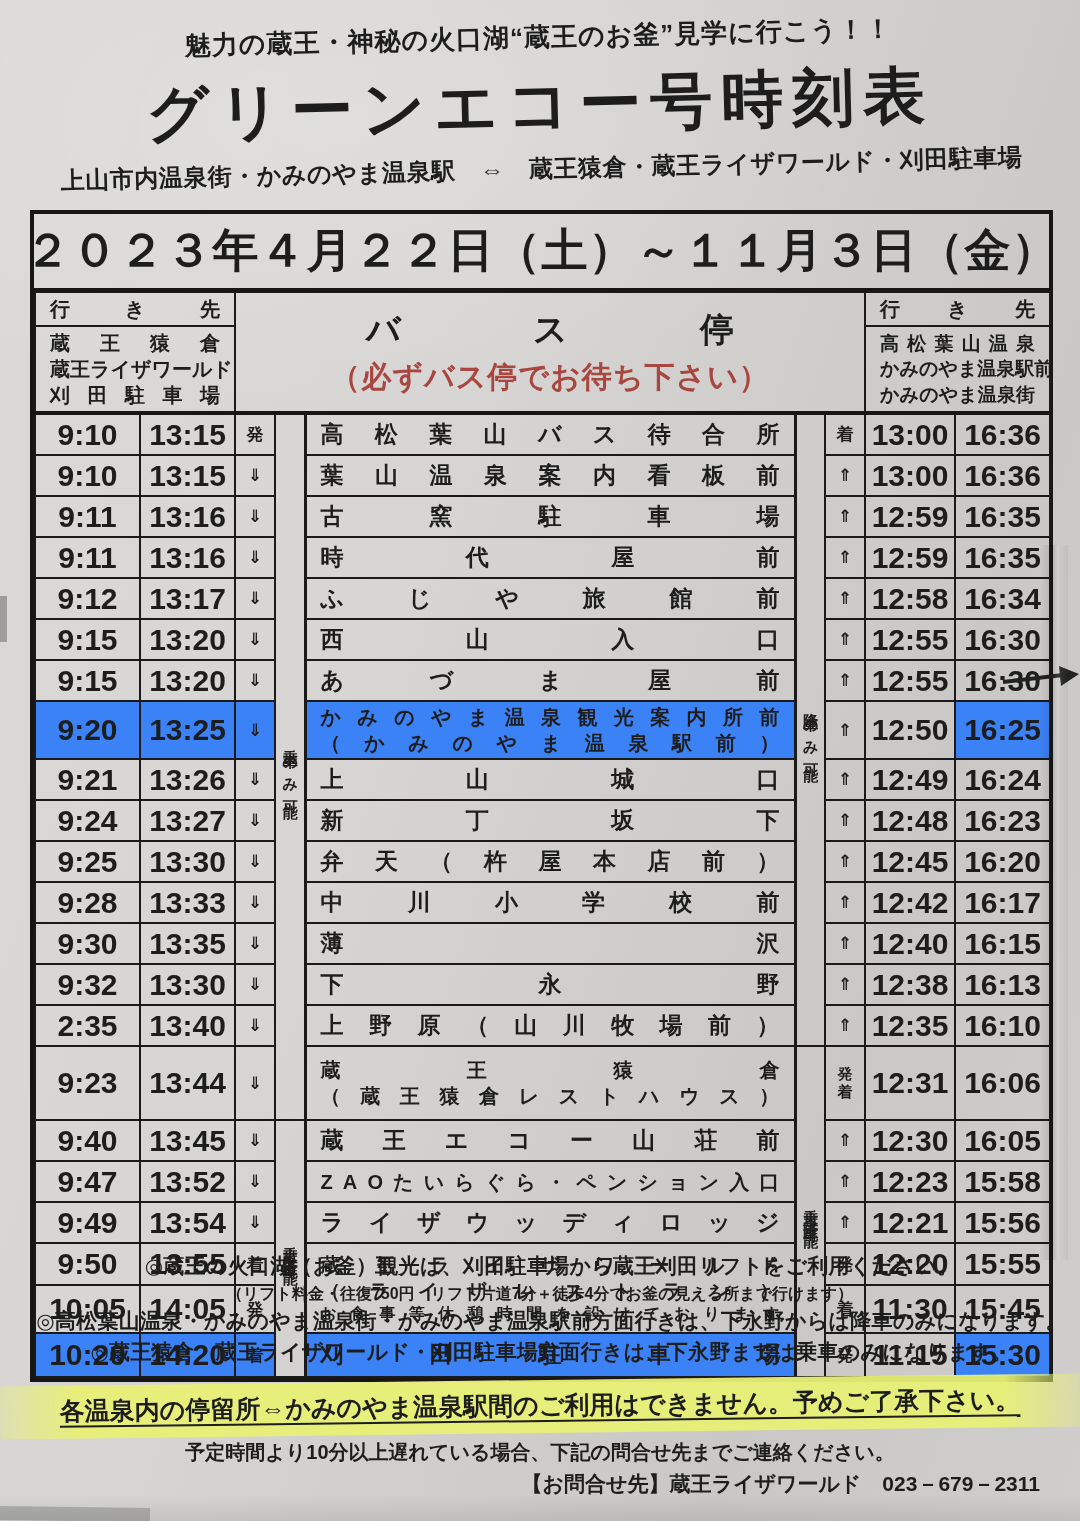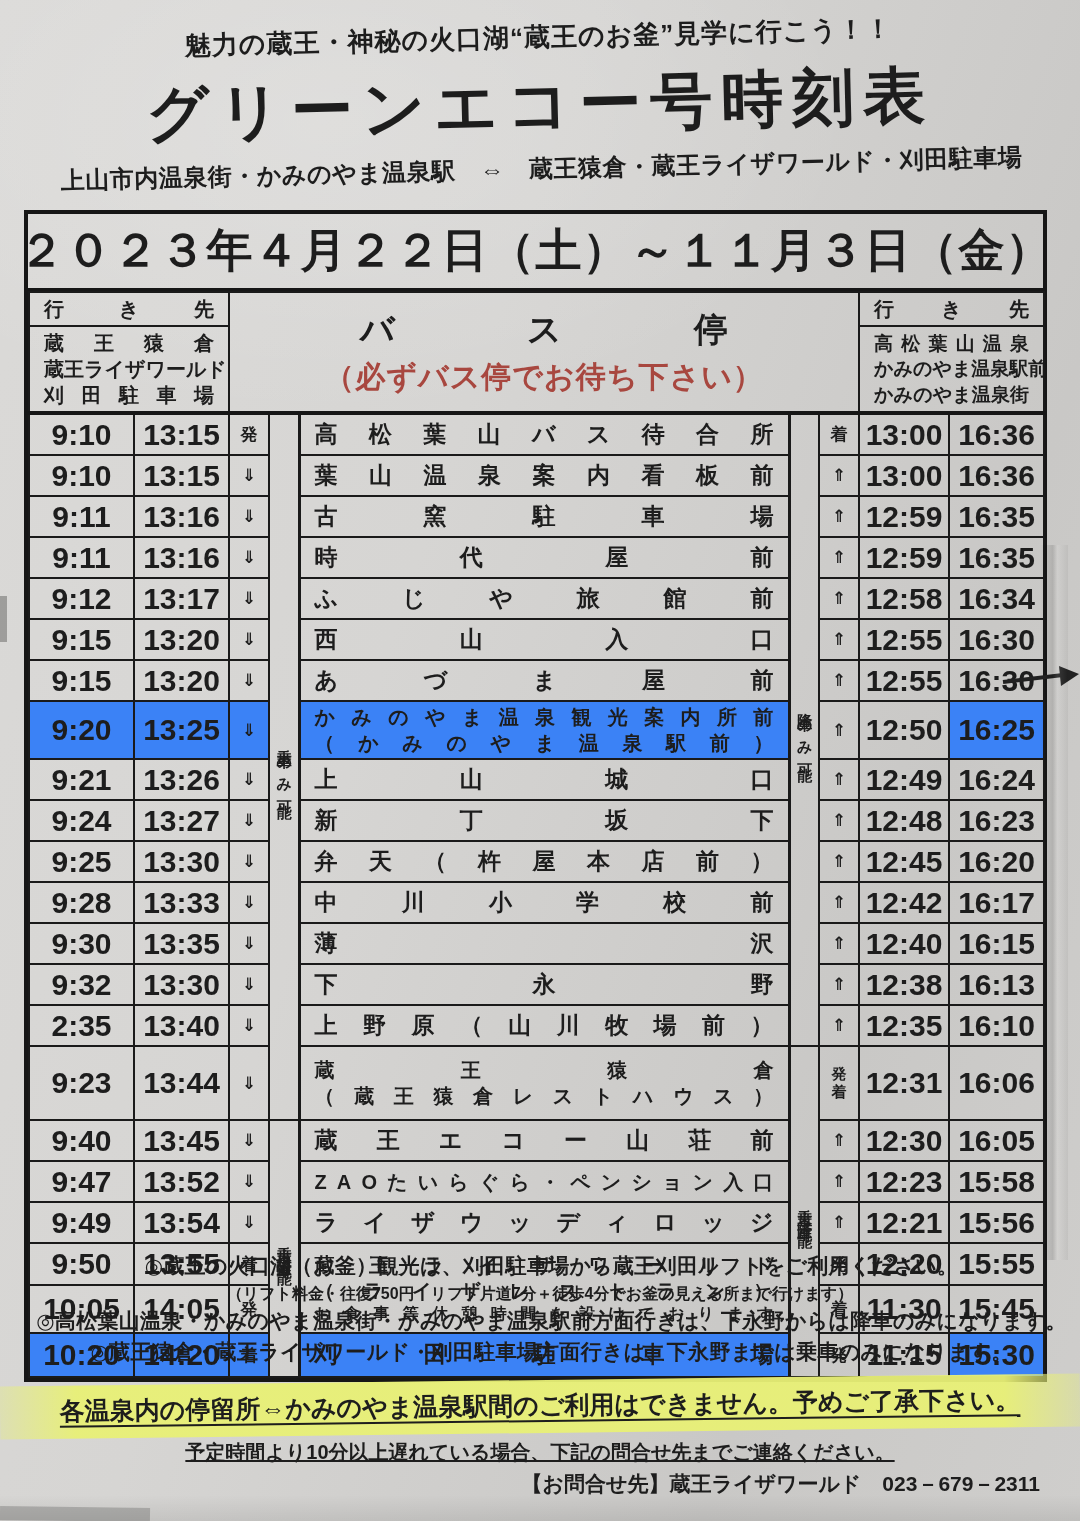--- a/index.html
+++ b/index.html
@@ -9,21 +9,21 @@
     background:linear-gradient(108deg,#dbdad8 0%,#d6d5d3 38%,#c9c8c6 76%,#cfcecc 100%);
   }
   .sheen{position:absolute;inset:0;pointer-events:none;
     background:radial-gradient(ellipse 900px 500px at 30% 8%,rgba(255,255,255,.18),rgba(255,255,255,0) 60%);}
   
   .hdr{position:absolute;top:20px;left:0;width:1080px;text-align:center;transform:rotate(-1.4deg);}
   .tagline{font-size:26px;font-weight:bold;letter-spacing:1px;}
   .title{font-size:62px;font-weight:bold;letter-spacing:9px;margin-top:8px;white-space:nowrap;}
   .route{font-size:24px;font-weight:bold;margin-top:6px;letter-spacing:.5px;}
   
-  .box{position:absolute;left:24px;top:210px;width:1015px;border:4px solid #161616;}
+  .box{position:absolute;left:30px;top:210px;width:1015px;border:4px solid #161616;}
   .datebar{height:74px;border-bottom:3px solid #161616;display:flex;align-items:center;
     justify-content:center;font-size:46px;font-weight:bold;letter-spacing:1px;white-space:nowrap;}
   table{border-collapse:collapse;width:1015px;table-layout:fixed;}
   td{border:2px solid #1a1a1a;padding:0;vertical-align:middle;overflow:hidden;}
   tr.h35 td{height:35px}tr.h48 td{height:48px}tr.h68 td{height:68px}
   tr.h40 td{height:40px}tr.h46 td{height:46px}tr.h38 td{height:38px}
   .tnum{font-size:30px;font-weight:bold;text-align:center;letter-spacing:0;}
   .mk{font-size:17px;font-weight:bold;text-align:center;}
   .mk2{font-size:15px;font-weight:bold;line-height:1.2;text-align:center;}
   .vcell{text-align:center;}
@@ -44,21 +44,21 @@
   .bsnote{font-size:30px;font-weight:bold;color:#a8473f;text-align:center;margin-top:4px;letter-spacing:1px;}
   .hl{background:#3b82f6;}
   
   .notes{position:absolute;top:1250px;left:0;width:1080px;text-align:center;}
   .nline{font-size:21px;font-weight:bold;line-height:1.5;letter-spacing:.3px;margin-left:23px;}
   .nsub{font-size:16px;font-weight:bold;line-height:1.45;text-align:center;}
   .hlband{margin:12px 0 2px;padding:9px 0 11px;transform:rotate(-.7deg);
     background:linear-gradient(90deg,rgba(232,240,118,.35),rgba(232,240,118,.95) 7%,rgba(232,240,118,.95) 93%,rgba(232,240,118,.35));
     font-size:25px;font-weight:bold;}
   .hlband span{text-decoration:underline;text-underline-offset:6px;text-decoration-thickness:2px;}
-  .delay{font-size:20px;font-weight:bold;margin-top:6px;text-decoration:underline;}
+  .delay{font-size:20px;font-weight:bold;margin-top:6px;}
   .contact{font-size:21px;font-weight:bold;text-align:right;padding-right:40px;margin-top:4px;}
   
   .inkarrow{position:absolute;left:1001px;top:664px;pointer-events:none;}
   .crease{position:absolute;left:1040px;top:545px;width:28px;height:715px;pointer-events:none;
     background:linear-gradient(90deg,rgba(0,0,0,0),rgba(0,0,0,.12) 45%,rgba(255,255,255,.10) 62%,rgba(0,0,0,.05));}
   .edgemark{position:absolute;left:0;top:596px;width:7px;height:46px;background:#6e6e6c;opacity:.55;}
   .cornershade{position:absolute;left:0;bottom:0;width:150px;height:14px;background:#7e7e7c;opacity:.45;transform:rotate(.8deg);}
   .btmshade{position:absolute;left:0;bottom:0;width:1080px;height:26px;pointer-events:none;
     background:linear-gradient(180deg,rgba(0,0,0,0),rgba(0,0,0,.08));}
 </style>

